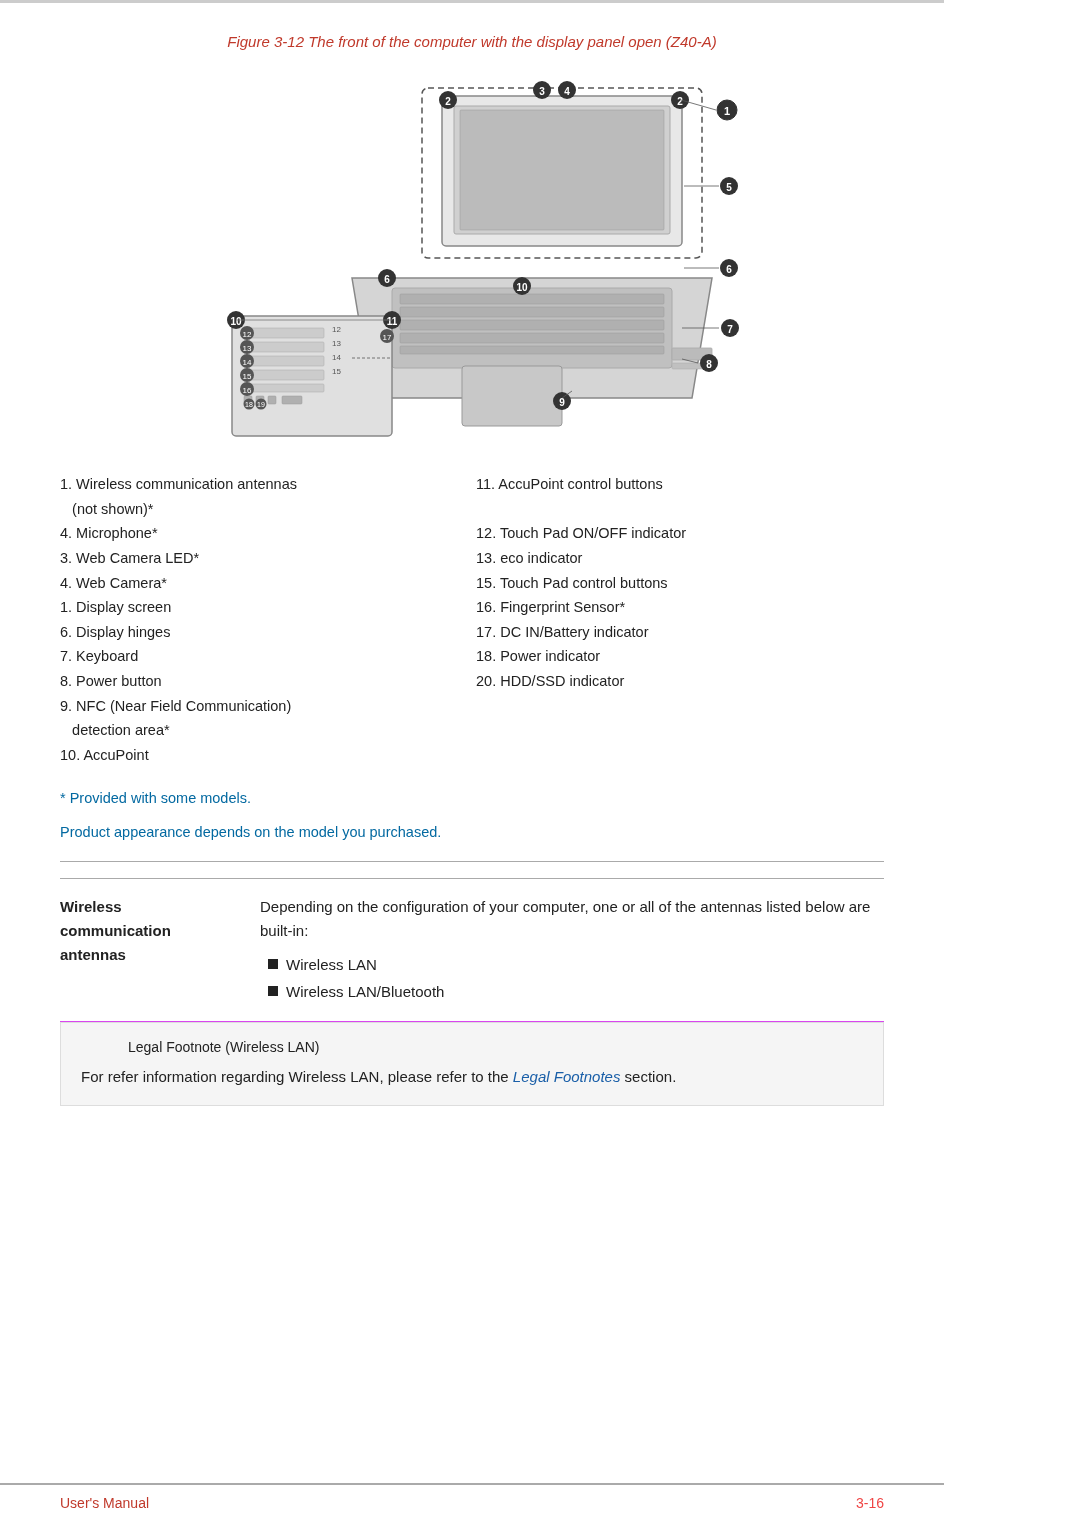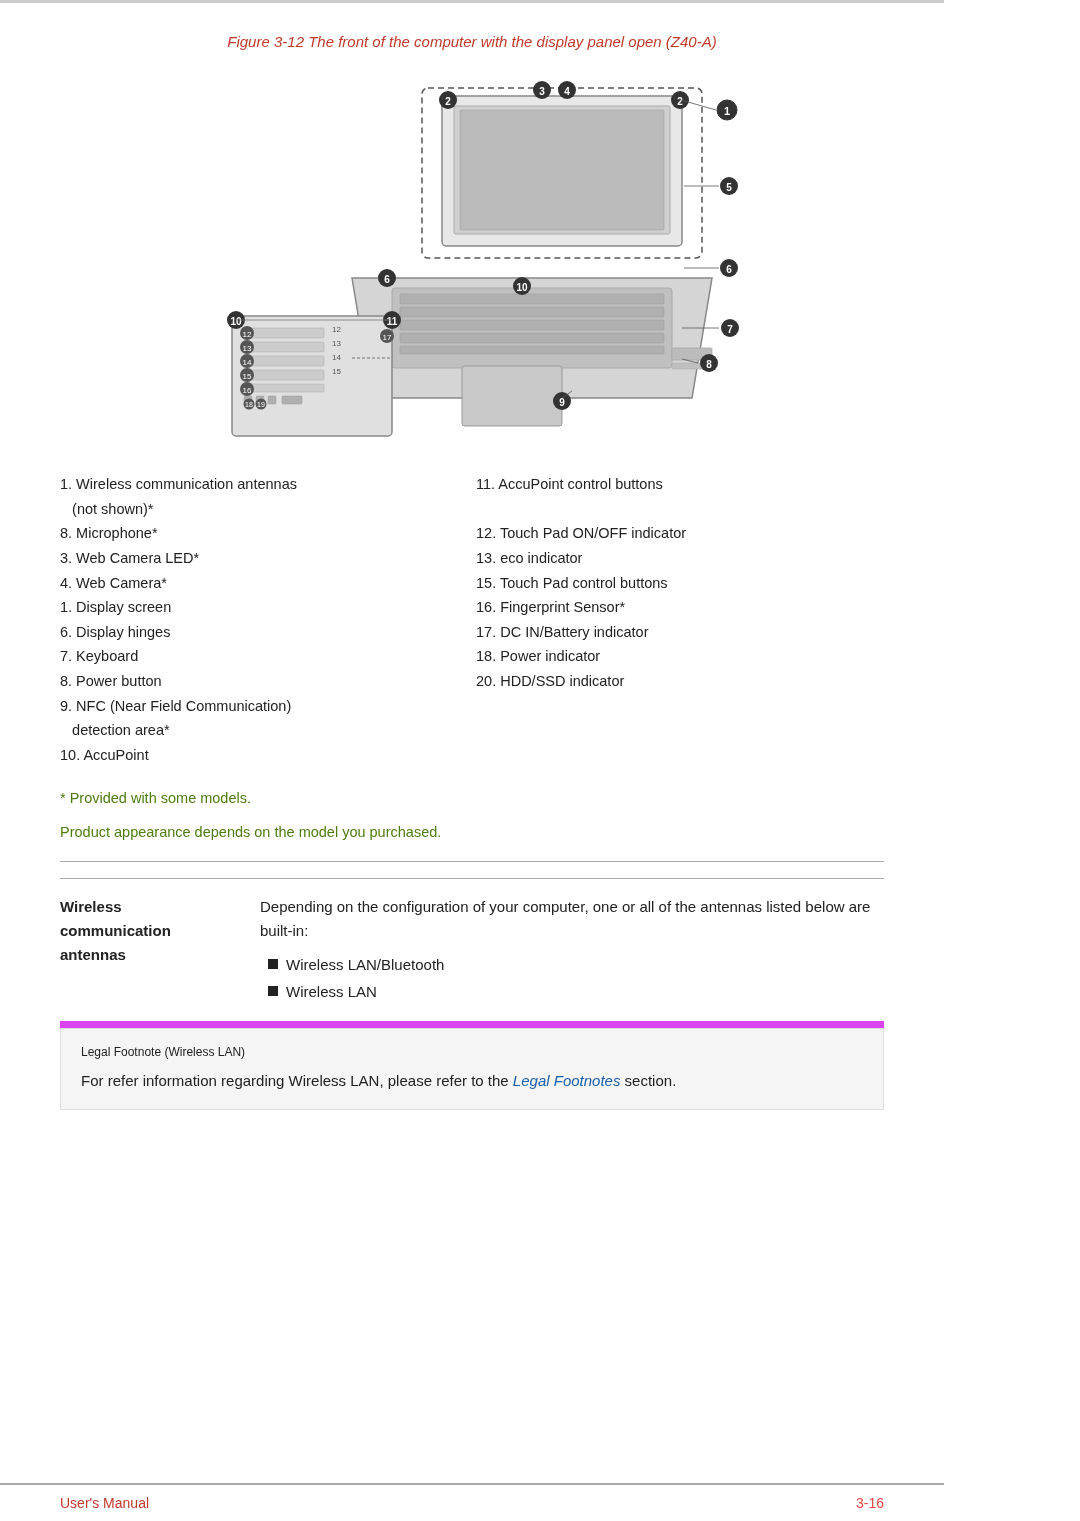--- a/index.html
+++ b/index.html
@@ -65,39 +65,39 @@
       padding: 0;
     }
 
     .parts-col ul li {
       font-size: 14.5px;
       color: #222;
       line-height: 1.7;
     }
 
     .note-line {
-      color: #4d7c0f;
+      color: #0369a1;
       font-size: 14.5px;
       margin-top: 10px;
       line-height: 1.7;
     }
 
     .divider-line {
       border: none;
       border-top: 1px solid #aaa;
       margin: 16px 0;
     }
 
     
     .wireless-section {
       display: flex;
       gap: 0;
       align-items: flex-start;
       border-top: 1px solid #aaa;
-      border-bottom: 7px solid #d946ef;
+      border-bottom: 1px solid #d946ef;
       padding: 16px 0;
       margin-bottom: 0;
     }
 
     .wireless-label {
       width: 200px;
       flex-shrink: 0;
       font-size: 15px;
       font-weight: bold;
       line-height: 1.6;
@@ -133,24 +133,25 @@
 
     
     .legal-section {
       background: #f5f5f5;
       border: 1px solid #ddd;
       padding: 16px 20px;
       margin-top: 0;
     }
 
     .legal-title {
-      font-size: 12px;
+      font-size: 14px;
       font-weight: normal;
       color: #222;
       margin-bottom: 10px;
+      margin-left: 47px;
     }
 
     .legal-text {
       font-size: 15px;
       color: #222;
       line-height: 1.6;
     }
 
     .legal-link {
       color: #1a5fa8;
@@ -320,21 +321,21 @@
 
         <line x1="104" y1="252" x2="260" y2="252" stroke="#777" stroke-width="0.8"></line>
       </svg>
     </div>
 
     <div class="parts-list-section">
       <div class="parts-col">
         <ul>
           <li>1. Wireless communication antennas</li>
           <li>&nbsp;&nbsp;&nbsp;(not shown)*</li>
-          <li>8. Microphone*</li>
+          <li>4. Microphone*</li>
           <li>3. Web Camera LED*</li>
           <li>4. Web Camera*</li>
           <li>1. Display screen</li>
           <li>6. Display hinges</li>
           <li>7. Keyboard</li>
           <li>8. Power button</li>
           <li>9. NFC (Near Field Communication)</li>
           <li>&nbsp;&nbsp;&nbsp;detection area*</li>
           <li>10. AccuPoint</li>
         </ul>
@@ -363,25 +364,25 @@
       <div class="wireless-label">
         <span>Wireless</span><br>
         <span>communication</span><br>
         <span>antennas</span>
       </div>
       <div class="wireless-content">
         <div>Depending on the configuration of your computer, one or all of the antennas listed below are built-in:</div>
         <ul class="bullet-list">
           <li>
             <span class="bullet-square"></span>
-            <span>Wireless LAN/Bluetooth</span>
+            <span>Wireless LAN</span>
           </li>
           <li>
             <span class="bullet-square"></span>
-            <span>Wireless LAN</span>
+            <span>Wireless LAN/Bluetooth</span>
           </li>
         </ul>
       </div>
     </div>
 
     <div class="legal-section">
       <div class="legal-title">Legal Footnote (Wireless LAN)</div>
       <div class="legal-text">
         <span>For refer information regarding Wireless LAN, please refer to the </span><a class="legal-link" href="#">Legal Footnotes</a><span> section.</span>
       </div>

